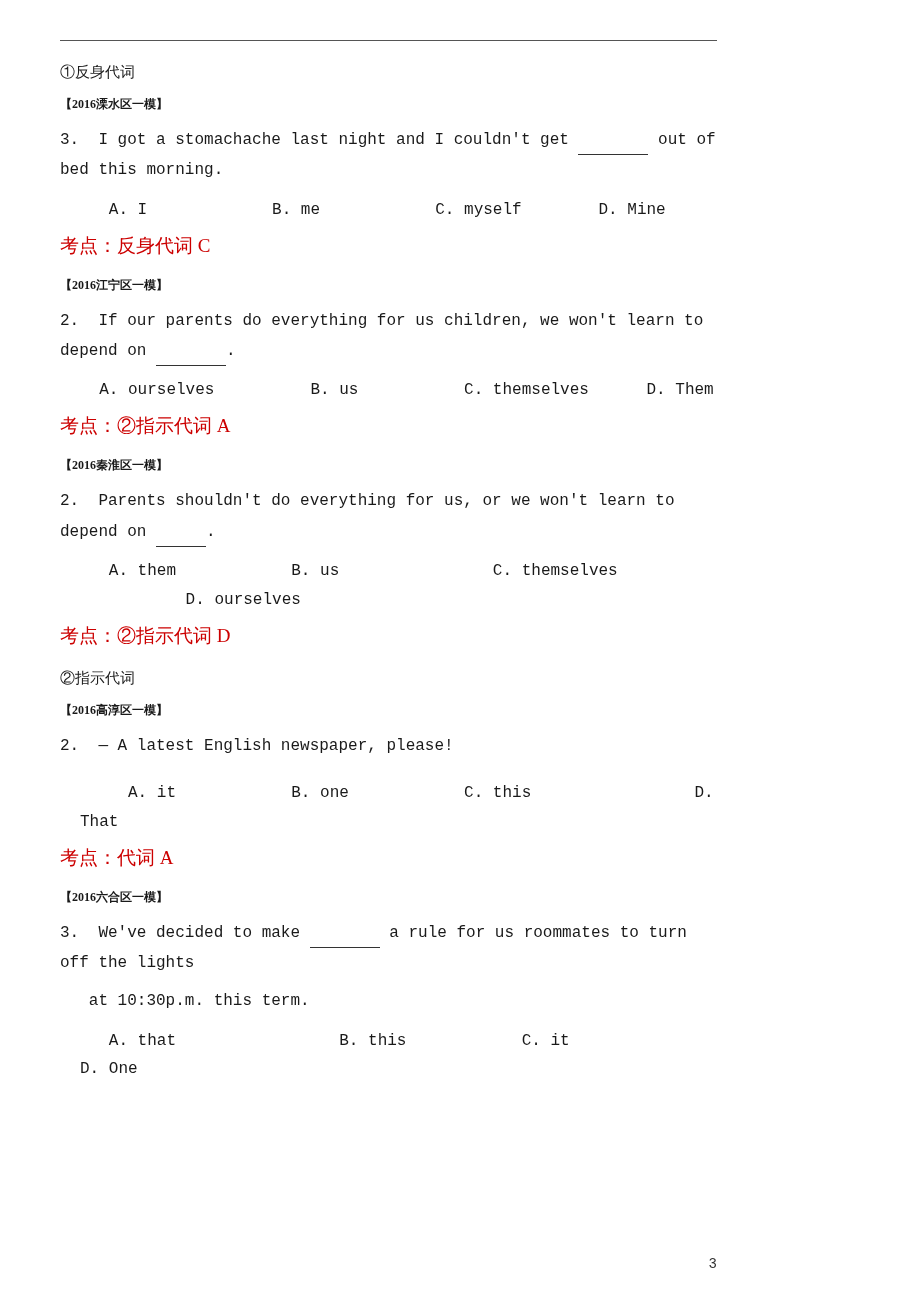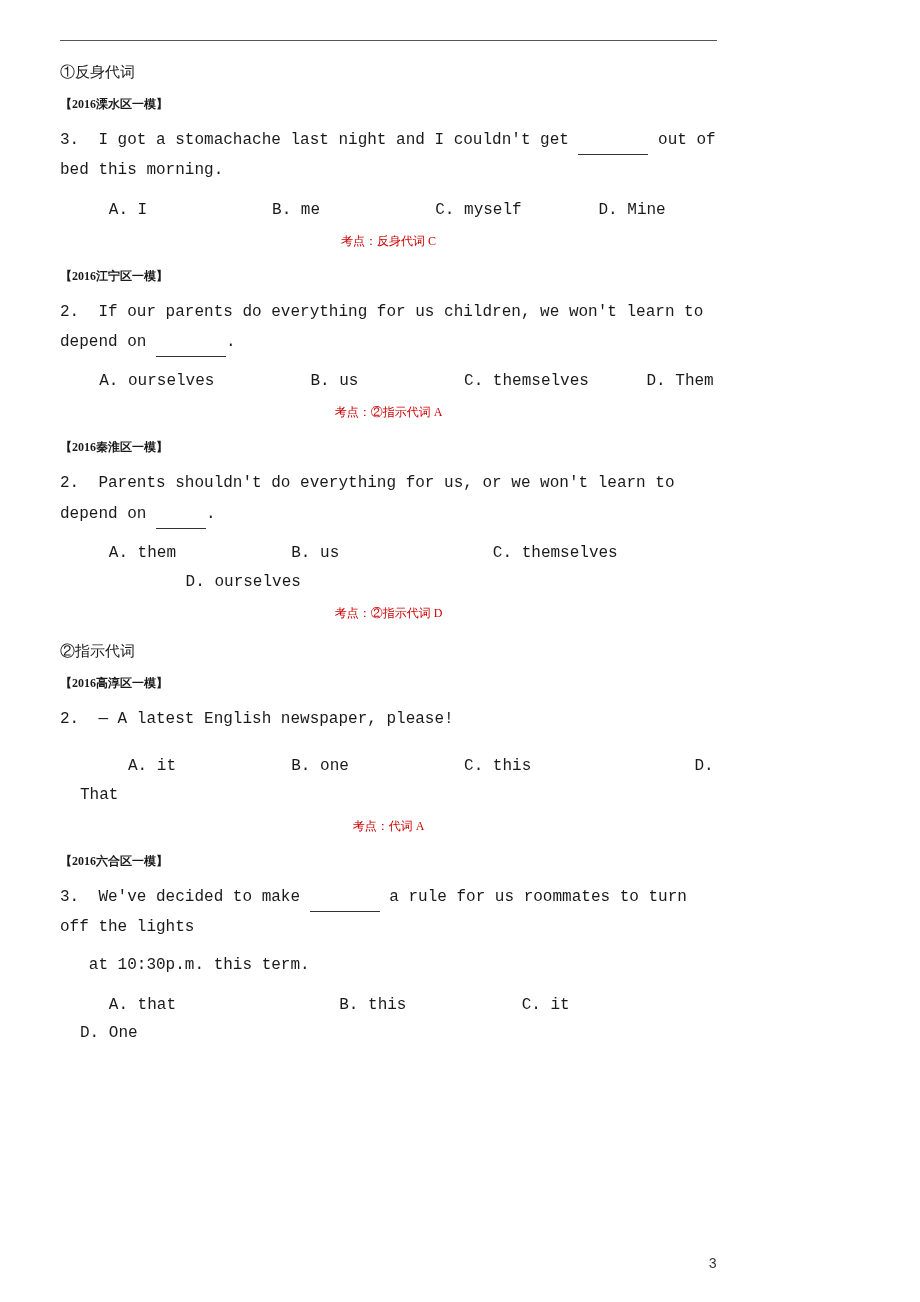--- a/index.html
+++ b/index.html
@@ -48,24 +48,23 @@
     .options-row {
       font-family: 'Courier New', Courier, monospace;
       font-size: 16px;
       margin-bottom: 8px;
       padding-left: 20px;
       line-height: 1.8;
     }
     .answer-note {
       color: #cc0000;
       font-family: SimSun, 'STSong', serif;
-      font-size: 12px;
+      font-size: 19px;
       margin-bottom: 18px;
       margin-top: 4px;
-      text-align: center;
     }
     .section-block {
       margin-bottom: 8px;
     }
     .divider-section {
       margin-top: 20px;
       margin-bottom: 20px;
     }
     .page-number {
       position: absolute;

